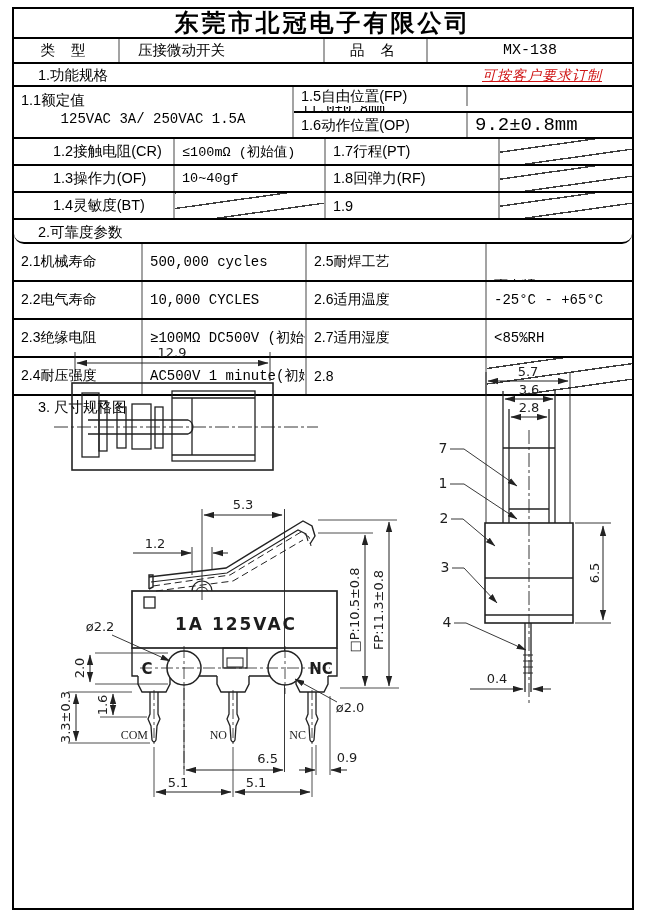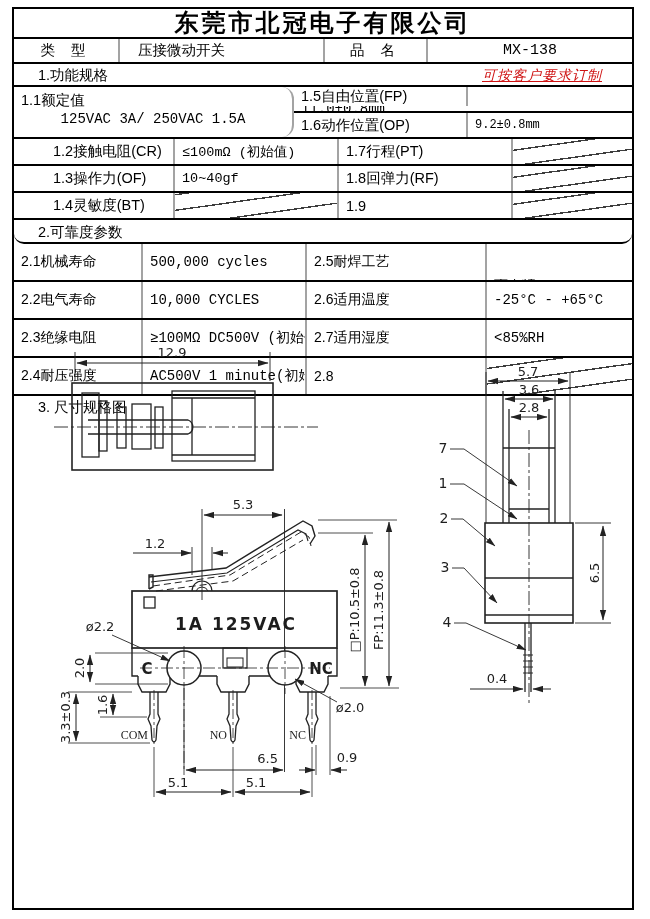--- a/index.html
+++ b/index.html
@@ -25,30 +25,30 @@
   
   .r-type{height:25px;}
   
   .r-sec{height:23px;display:flex;align-items:flex-end;justify-content:space-between;
          box-sizing:border-box;border-bottom:2px solid #000;padding:0 24px;}
   .r-sec.nb{border-bottom:none;}
   .sec-title{font-size:14.5px;}
   .note{color:#cf1212;font-style:italic;text-decoration:underline;font-size:14px;
         letter-spacing:1px;padding-right:6px;margin-top:16px;}
   
-  .ratedcell{position:relative;display:block;padding:0;border-radius:12px;}
+  .ratedcell{position:relative;display:block;padding:0;}
   .rated-label{position:absolute;left:7px;top:4px;font-size:14.5px;}
   .rated-value{position:absolute;left:0;right:0;top:24px;text-align:center;}
   .subcol{flex:1;display:flex;flex-direction:column;}
   .subrow{display:flex;height:26px;box-sizing:border-box;}
   .subrow.b{border-bottom:2px solid #000;flex-direction:column;}
   .hatch2{background-image:repeating-linear-gradient(-8deg,
           transparent 0px,transparent 14px,#3c3c3c 14px,#3c3c3c 15.4px);}
   
-  .wA{width:129px;}.wB1{width:164px;}.wC1{width:174px;}
+  .wA{width:129px;}.wB1{width:151px;}.wC1{width:174px;}
   .wB2{width:164px;}.wC2{width:180px;}
   .wAB{width:280px;}
   .h52{height:52px;}.h27{height:27px;padding-left:32px;}.h22{height:38px;}
   .r-t2 .cell{font-size:14px;}
   
   svg text{font-family:"DejaVu Sans",sans-serif;fill:#1d1d1d;}
   .dimt{font-size:13px;}
   .callout{font-size:14px;}
   .marking{font-size:17px;font-weight:bold;letter-spacing:2px;}
   .termlab{font-size:15px;font-weight:bold;}
@@ -83,21 +83,21 @@
         <span class="rated-label">1.1额定值</span>
         <div class="rated-value val" style="font-size:14px;">125VAC 3A/ 250VAC 1.5A</div>
       </div>
       <div class="subcol">
         <div class="subrow b">
           <div class="cell wC1">1.5自由位置(FP)</div>
           <div class="cell last val" style="flex:1;font-size:14px;">11.0±0.8mm</div>
         </div>
         <div class="subrow">
           <div class="cell wC1">1.6动作位置(OP)</div>
-          <div class="cell last val" style="flex:1;font-size:12px;">9.2±0.8mm</div>
+          <div class="cell last val" style="flex:1;font-size:19px;">9.2±0.8mm</div>
         </div>
       </div>
     </div>
 
     <div class="row h27">
       <div class="cell wA">1.2接触电阻(CR)</div>
       <div class="cell wB1 val">≤100mΩ (初始值)</div>
       <div class="cell wC1">1.7行程(PT)</div>
       <div class="cell last hatch2" style="flex:1;"></div>
     </div>

